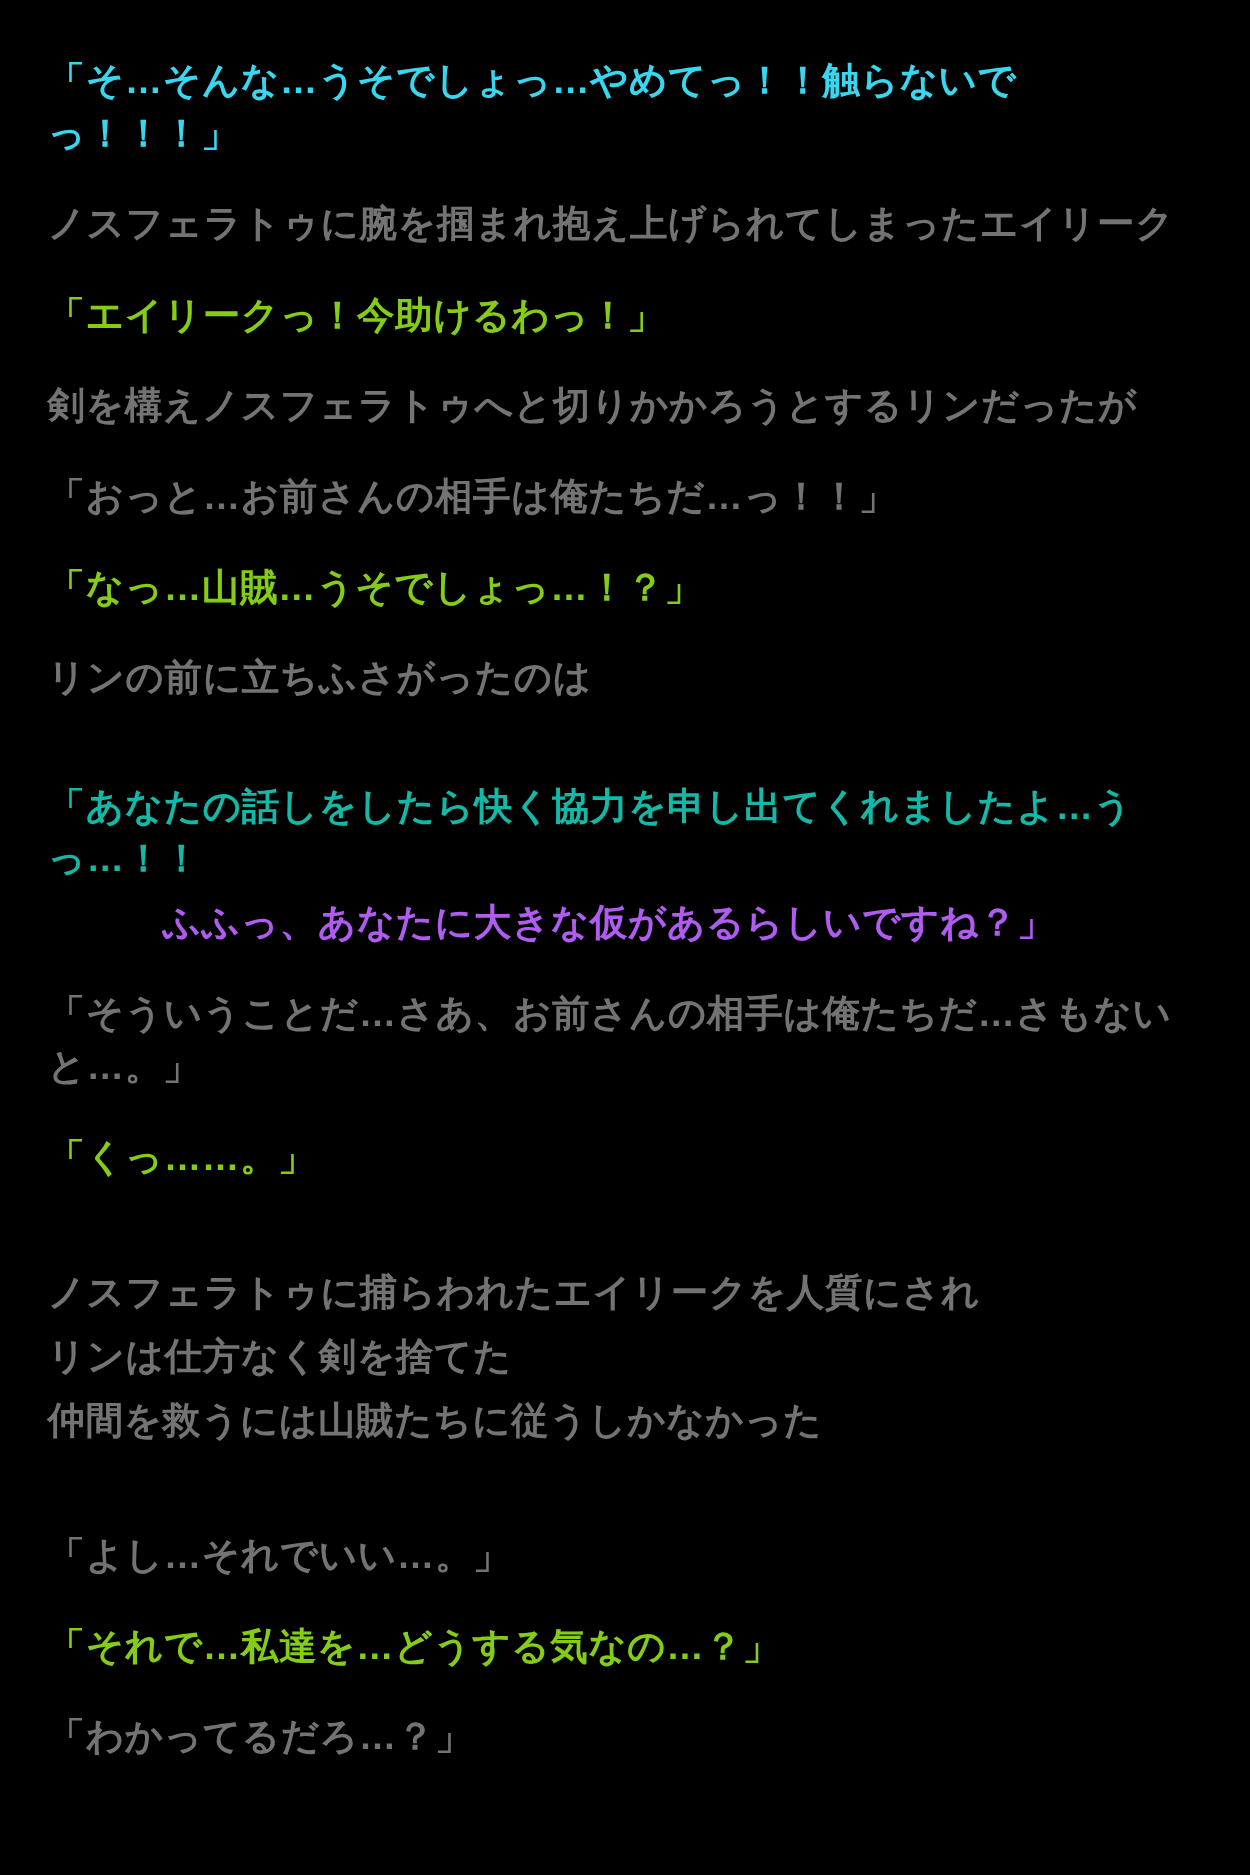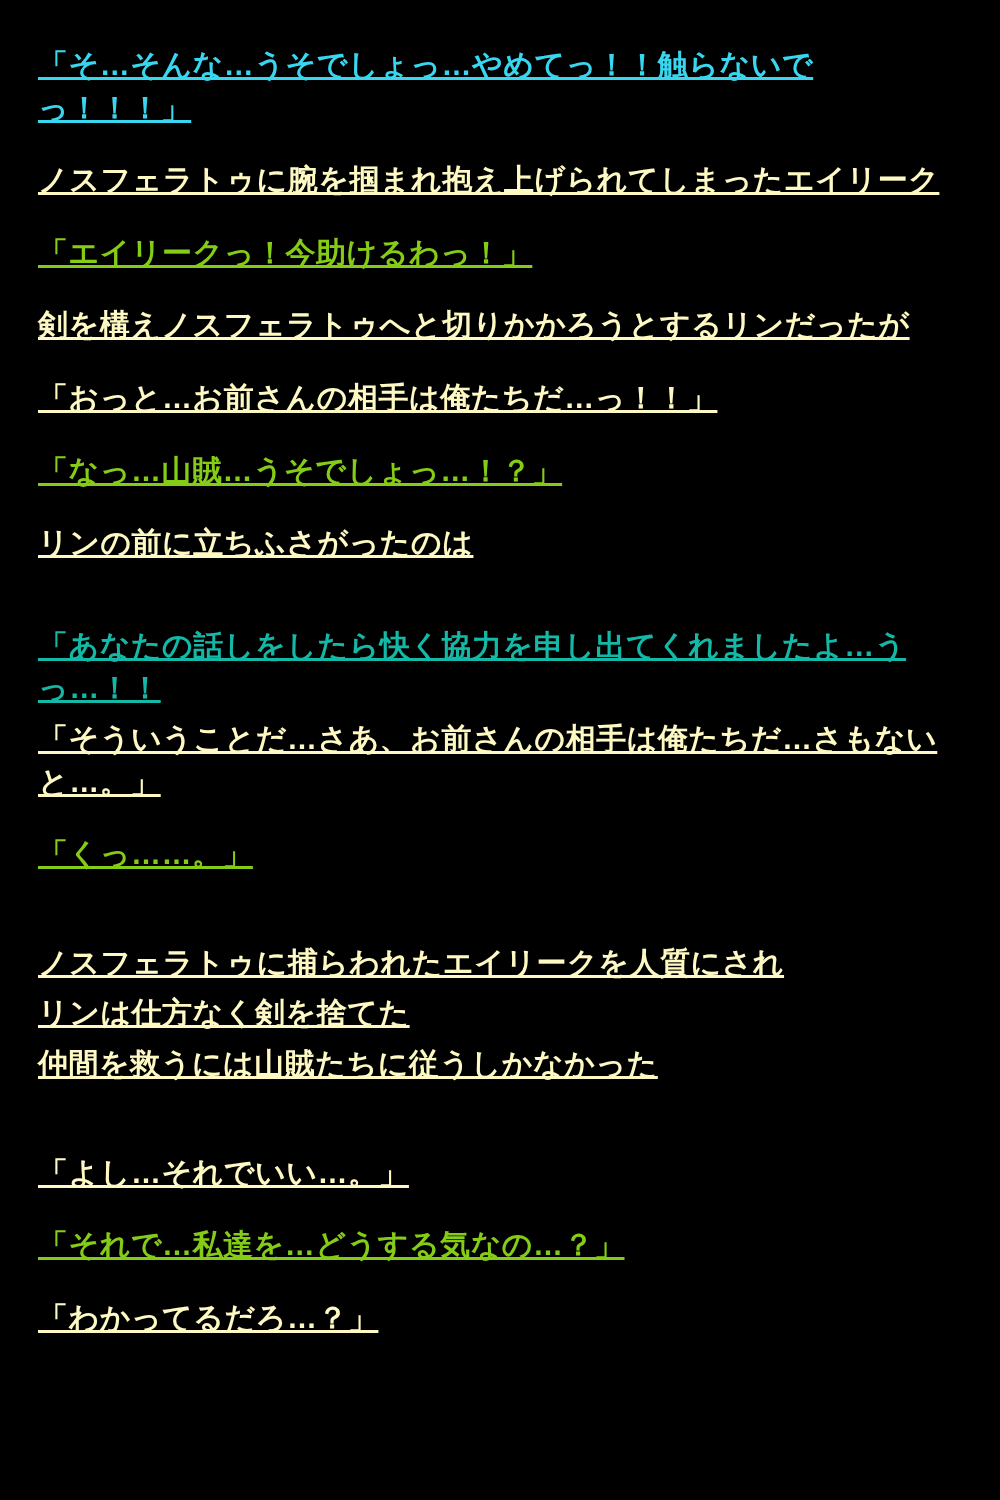--- a/index.html
+++ b/index.html
@@ -24,33 +24,32 @@
   .line {
     font-size: 30px;
     line-height: 1.42;
     letter-spacing: 0.5px;
     font-weight: 700;
     white-space: pre-wrap;
     margin: 0;
   }
   .block {
     margin: 0 0 30px 0;
-    text-decoration: underline;
   }
   .block.tight {
     margin-bottom: 8px;
   }
   .gap-lg {
     height: 52px;
   }
   .gap-md {
     height: 36px;
   }
   .c-cyan   { color: #39d7ef; }
-  .c-white  { color: #fef9c3; }
+  .c-white  { color: #737373; }
   .c-green  { color: #84cc16; }
   .c-pink   { color: #14b8a6; }
   .c-violet { color: #b15cf0; }
   .indent {
     padding-left: 92px;
   }
 </style>
 </head>
 <body>
 
@@ -66,20 +65,21 @@
 
   <p class="line c-white block">「おっと…お前さんの相手は俺たちだ…っ！！」</p>
 
   <p class="line c-green block">「なっ…山賊…うそでしょっ…！？」</p>
 
   <p class="line c-white block tight">リンの前に立ちふさがったのは</p>
 
   <div class="gap-lg"></div>
 
   <p class="line c-pink block tight">「あなたの話しをしたら快く協力を申し出てくれましたよ…うっ…！！</p>
+  <p class="line c-violet block indent">ふふっ、あなたに大きな仮があるらしいですね？」</p>
 
   <p class="line c-white block">「そういうことだ…さあ、お前さんの相手は俺たちだ…さもないと…。」</p>
 
   <p class="line c-green block">「くっ……。」</p>
 
   <div class="gap-md"></div>
 
   <p class="line c-white block tight">ノスフェラトゥに捕らわれたエイリークを人質にされ</p>
   <p class="line c-white block tight">リンは仕方なく剣を捨てた</p>
   <p class="line c-white block">仲間を救うには山賊たちに従うしかなかった</p>

